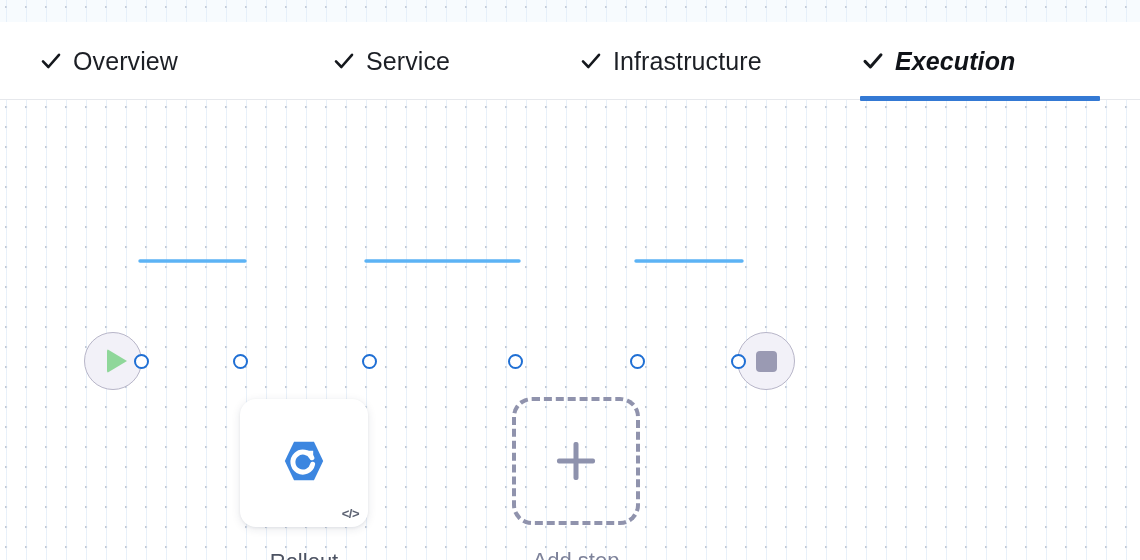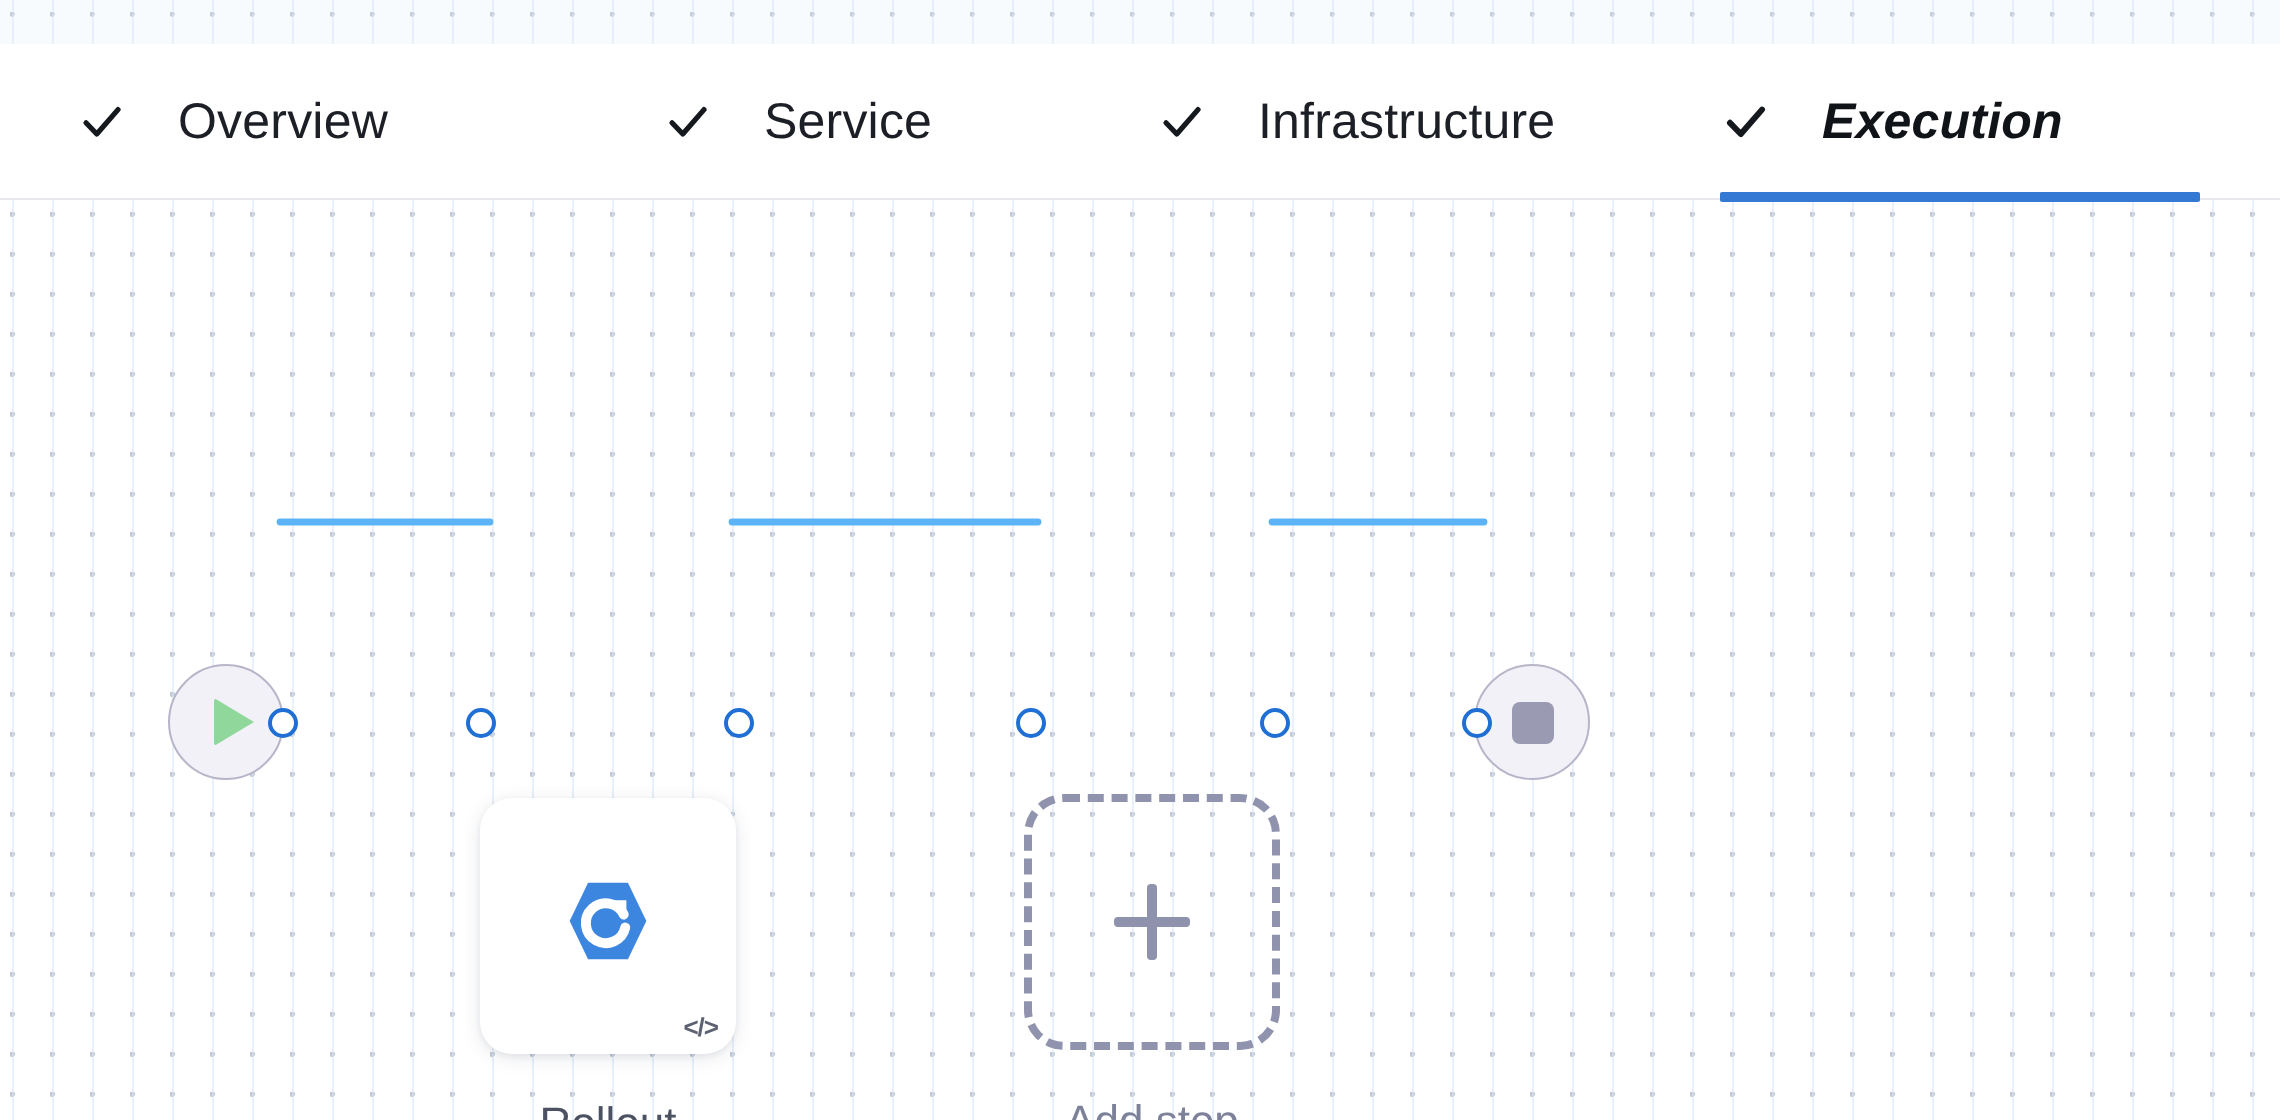--- a/index.html
+++ b/index.html
@@ -63,21 +63,21 @@
     border-bottom: 1px solid #e6e8ec;
     z-index: 10;
   }
 
   .tab {
     position: absolute;
     top: 0;
     height: 78px;
     display: flex;
     align-items: center;
-    gap: 27px;
+    gap: 11px;
     padding: 0 2px;
     cursor: pointer;
     user-select: none;
   }
 
   .tab .check {
     display: inline-block;
     width: 22px;
     height: 22px;
     flex: 0 0 auto;

